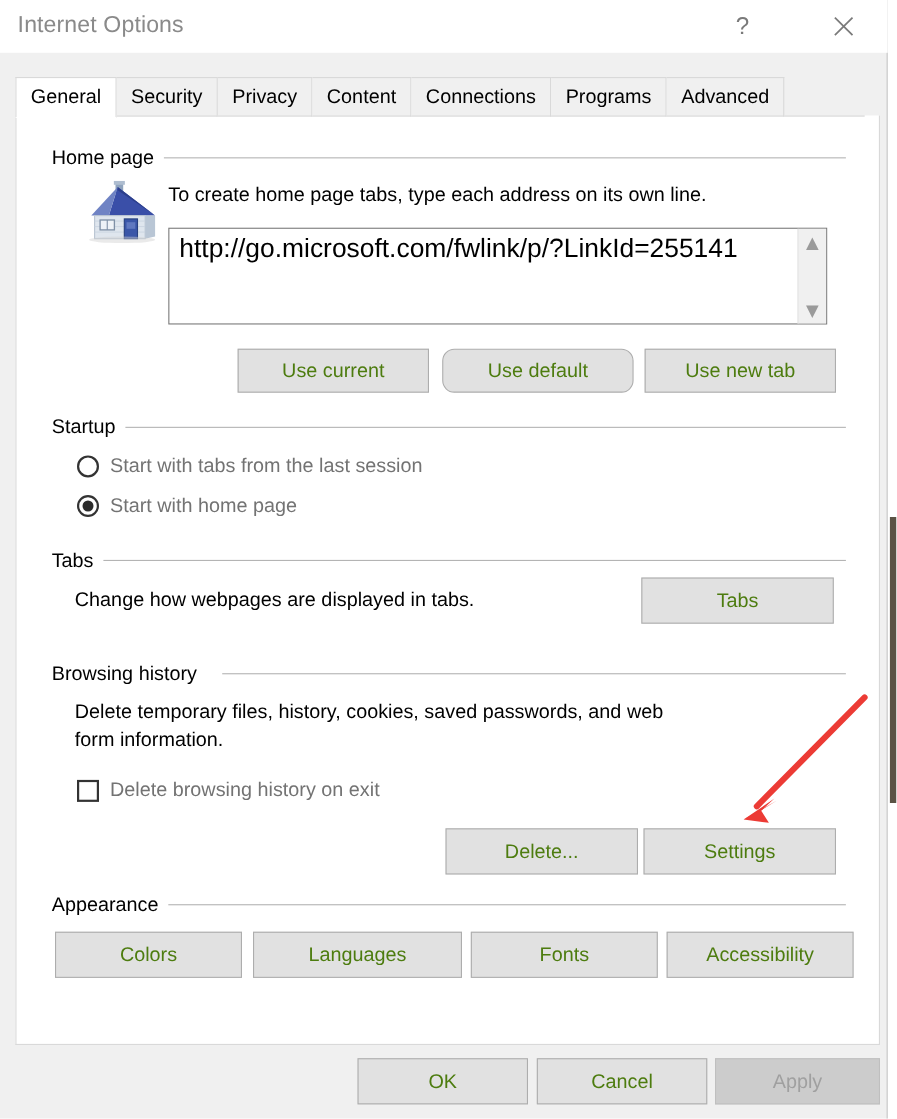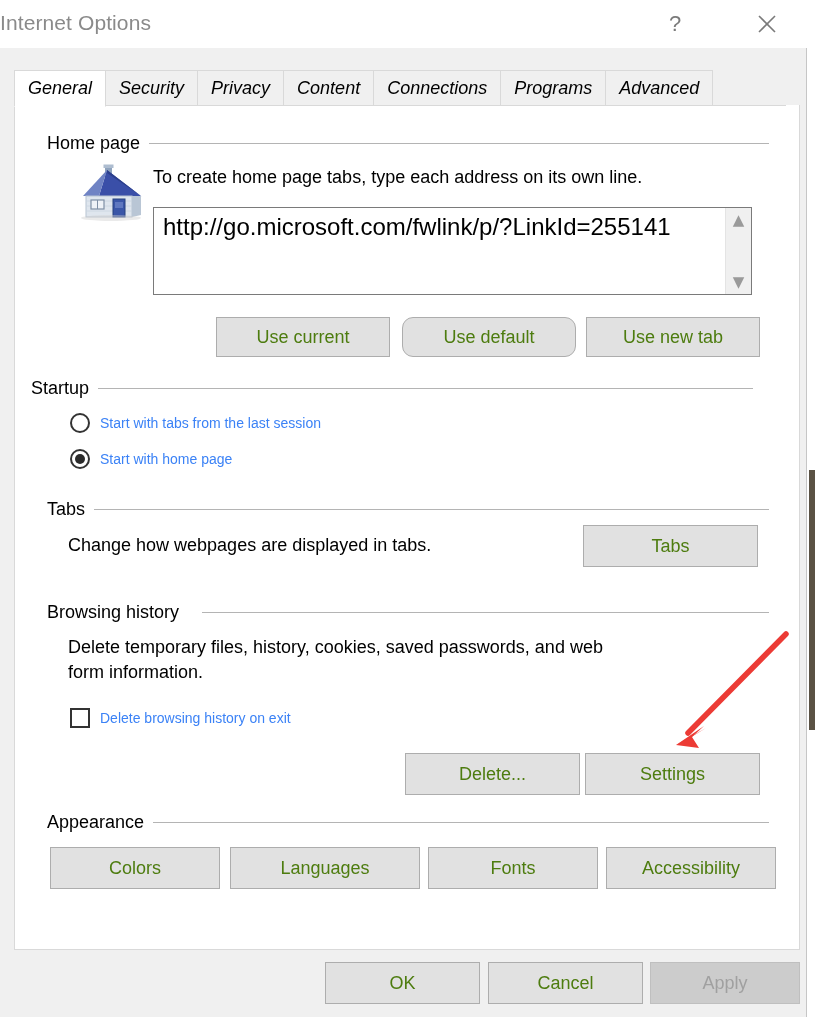--- a/index.html
+++ b/index.html
@@ -41,21 +41,21 @@
 
   
   #titlebar {
     position: absolute;
     left: 0; top: 0;
     width: 807px; height: 48px;
     background: #ffffff;
   }
   #title-text {
     position: absolute;
-    left: 0; top: 11px;
+    left: 16px; top: 11px;
     font-size: 21px;
     color: #8a8a8a;
     letter-spacing: 0.1px;
     white-space: nowrap;
   }
   .titlebar-btn {
     position: absolute;
     top: 0;
     width: 46px; height: 48px;
     display: flex;
@@ -81,21 +81,20 @@
     position: relative;
     padding: 0 13px;
     display: flex;
     align-items: center;
     font-size: 18px;
     color: #000000;
     background: #f0f0f0;
     border: 1px solid #d9d9d9;
     border-left: none;
     white-space: nowrap;
-    font-style: italic;
   }
   .tab:first-child { border-left: 1px solid #d9d9d9; }
   .tab.active {
     background: #ffffff;
     border-bottom: 1px solid #ffffff;
     border-left: 1px solid #d9d9d9;
     border-right: 1px solid #d9d9d9;
     margin-bottom: -1px;
     padding-bottom: 1px;
     z-index: 4;
@@ -231,22 +230,22 @@
     background: #2b2b2b;
   }
   .checkbox {
     width: 20px; height: 20px;
     border: 2px solid #333333;
     background: #ffffff;
     flex: none;
     margin-right: 10px;
   }
   .radio-row .lbl, .check-row .lbl {
-    font-size: 14px;
-    color: #3b82f6;
+    font-size: 18px;
+    color: #737373;
     white-space: nowrap;
   }
 
   
   #red-arrow {
     position: absolute;
     left: 650px; top: 615px;
     width: 160px; height: 145px;
     z-index: 20;
     pointer-events: none;
@@ -343,21 +342,21 @@
       <div id="url-scrollbar">
         <span class="arrow">▲</span>
         <span class="arrow">▼</span>
       </div>
     </div>
 
     <div class="btn" style="left:201px; top:212px; width:174px; height:40px;">Use current</div>
     <div class="btn" style="left:387px; top:212px; width:174px; height:40px;border-radius:11px;">Use default</div>
     <div class="btn" style="left:571px; top:212px; width:174px; height:40px;">Use new tab</div>
 
-    <div class="group-head" style="left:16px; top:273px; width:722px;text-align:center;">
+    <div class="group-head" style="left:32px; top:273px; width:722px;text-align:center;">
       <span class="glabel">Startup</span>
       <span class="gline"></span>
     </div>
 
     <div class="radio-row" style="left:55px; top:308px;">
       <span class="radio"></span>
       <span class="lbl">Start with tabs from the last session</span>
     </div>
 
     <div class="radio-row" style="left:55px; top:344px;">

